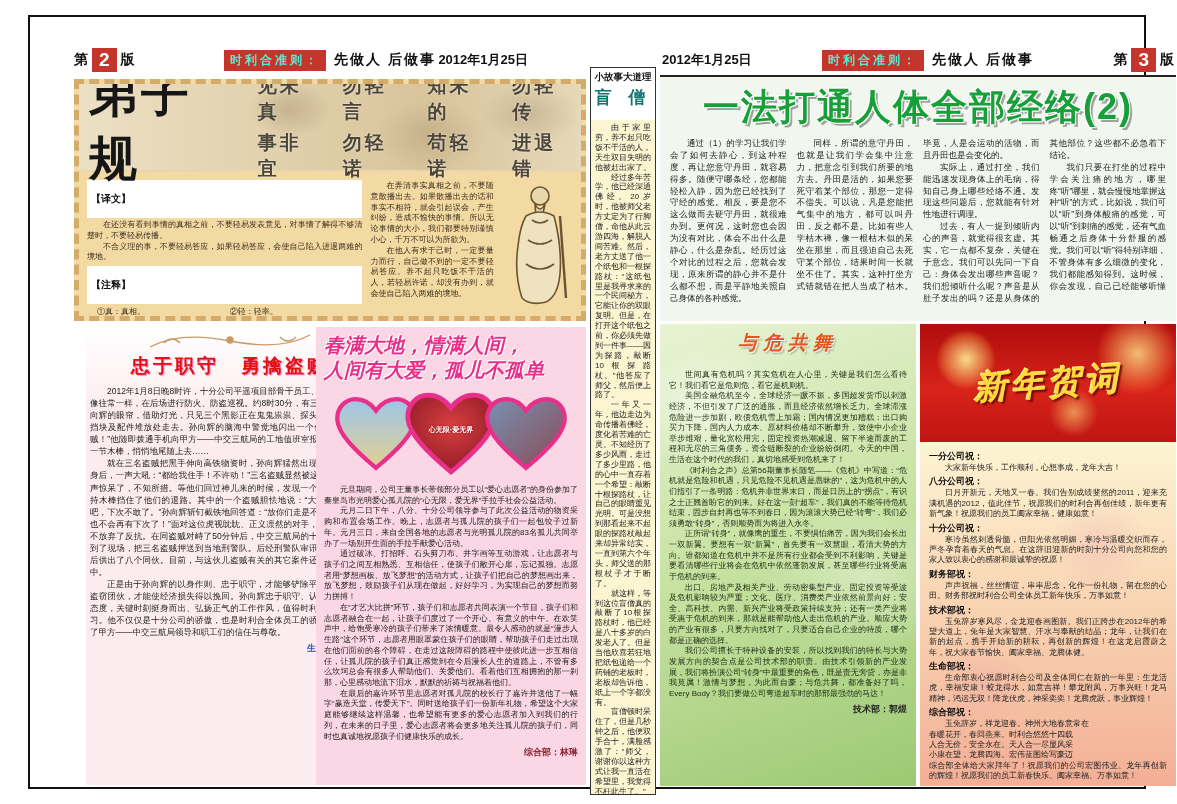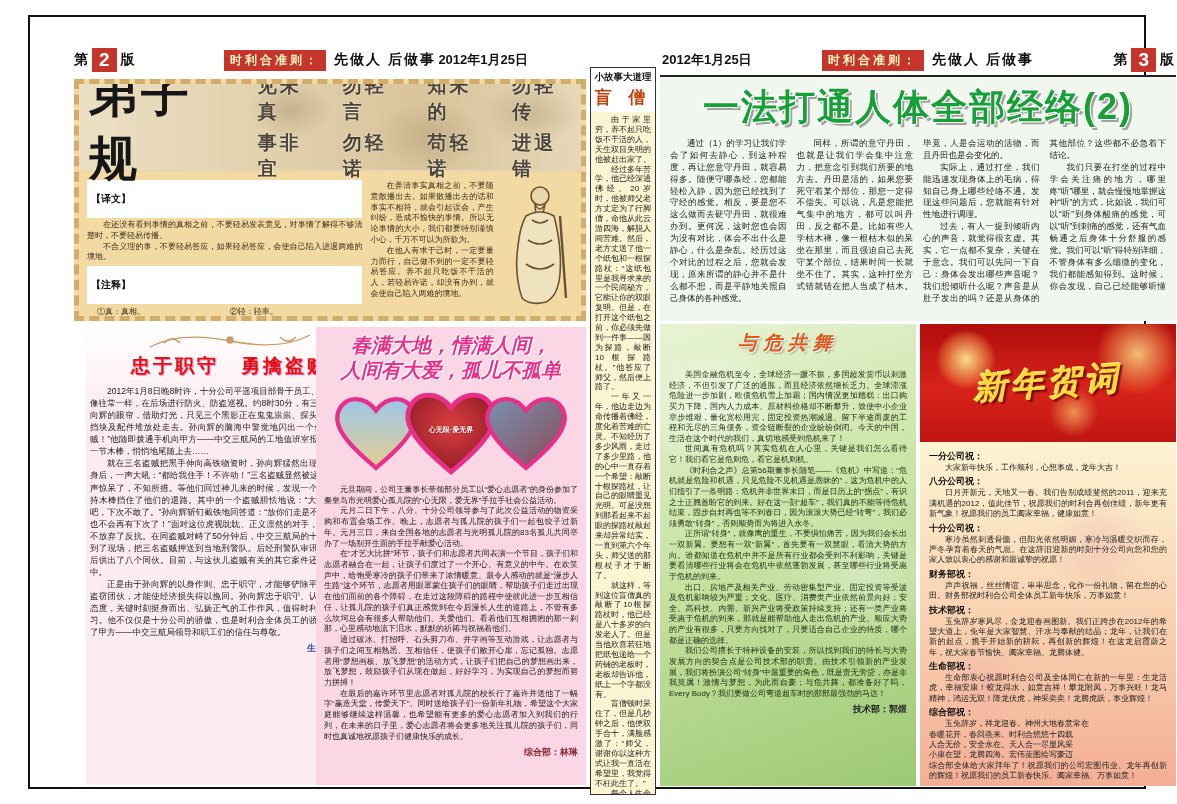--- a/index.html
+++ b/index.html
@@ -8,21 +8,21 @@
   .canvas { position:relative; width:1177px; height:804px; background:#fff; overflow:hidden; }
   .sheet { position:absolute; left:28px; top:15px; width:1118px; height:774px; border:2px solid #111; background:#fff; }
 
   
   .hdr { position:absolute; height:26px; display:flex; align-items:center; font-size:13px; font-weight:bold; color:#111; }
   .hdr-left { left:44px; top:30px; width:514px; }
   .hdr-right { left:632px; top:30px; width:512px; }
   .page-badge { display:flex; align-items:center; gap:4px; font-size:14px; }
   .page-badge .num { background:#c5352b; color:#fff; font-size:19px; font-weight:900; padding:0 7px; line-height:24px; }
   .motto { display:flex; align-items:center; gap:8px; }
-  .motto-box { background:#c5352b; color:#fef9c3; font-size:12px; letter-spacing:3px; padding:2px 6px; font-weight:bold; }
+  .motto-box { background:#c5352b; color:#5eead4; font-size:12px; letter-spacing:3px; padding:2px 6px; font-weight:bold; }
   .motto-text { font-size:14px; letter-spacing:2px; }
   .hdr-left .motto { position:absolute; left:150px; }
   .hdr-left .date { position:absolute; right:60px; }
   .hdr-right .date { position:absolute; left:0; }
   .hdr-right .motto { position:absolute; left:160px; }
   .hdr-right .page-badge { position:absolute; right:0; }
 
   
   .dizigui { position:absolute; left:44px; top:62px; width:512px; height:242px; border:5px dashed #d3ac6a; background:#f3d9a2; overflow:hidden; }
   .dz-banner { position:relative; height:88px; background:linear-gradient(90deg,#ece0c4 0%,#e2d2ae 35%,#d8c49b 70%,#e6d8b8 100%); display:flex; align-items:center; padding:0 10px; border-bottom:2px solid #e8d7ae; }
@@ -46,30 +46,30 @@
   .guard { position:absolute; left:56px; top:310px; width:288px; height:458px; background:linear-gradient(#ffffff, #fdecef 18%); padding:6px 4px; overflow:hidden; }
   .guard-orn { display:block; margin:0 auto; }
   .guard h2 { text-align:center; color:#e01212; font-size:19px; letter-spacing:3px; margin:2px 0 6px; text-shadow:1px 1px 0 #f8c; }
   .guard p { font-size:8.5px; line-height:1.42; text-align:justify; text-indent:2em; color:#222; }
   .sig { text-align:right; font-weight:bold; font-size:9px; margin-top:4px; }
   .sig-blue { color:#2e4fb0; }
   .sig-red { color:#8a2430; }
 
   
   .spring { position:absolute; left:286px; top:310px; width:270px; height:458px; background:#fbd6e4; padding:6px 8px; overflow:hidden; }
-  .spring-title { text-align:center; font-size:20px; font-weight:900; font-style:italic; color:#e8308a; line-height:1.25; text-shadow:1px 1px 0 #fff, -1px -1px 0 #fff; }
+  .spring-title { font-size:20px; font-weight:900; font-style:italic; color:#e8308a; line-height:1.25; text-shadow:1px 1px 0 #fff, -1px -1px 0 #fff; }
   .hearts { display:flex; justify-content:center; align-items:center; margin:4px 0 4px; position:relative; }
   .heart { position:relative; margin:0 -8px; }
   .heart-cap { position:absolute; left:50%; top:46%; transform:translate(-50%,-50%); color:#fff; font-size:7px; font-weight:bold; white-space:nowrap; text-shadow:0 0 2px #800; }
   .spring p { font-size:8px; line-height:1.34; text-align:justify; text-indent:2em; color:#222; }
 
   
   .story { position:absolute; left:560px; top:50px; width:66px; height:728px; border:1.5px solid #333; background:#fff; overflow:hidden; }
   .story-kicker { font-size:9.5px; font-weight:bold; text-align:center; padding:3px 0 1px; color:#111; }
-  .story-title { font-size:17px; font-weight:900; color:#c2410c; text-align:center; letter-spacing:6px; padding:1px 0 3px; }
+  .story-title { font-size:17px; font-weight:900; color:#0f766e; text-align:center; letter-spacing:6px; padding:1px 0 11px; }
   .story-body { background:#fcf5d2; padding:3px 4px; height:100%; }
   .story-body p { font-size:8px; line-height:1.24; text-align:justify; text-indent:2em; color:#222; }
 
   
   .meridian { position:absolute; left:630px; top:58px; width:516px; height:246px; border-top:2px solid #222; background:#f1f6ee; padding:4px 10px; overflow:hidden; }
   .meridian h1 { text-align:center; font-size:36px; font-weight:900; color:#18a038; letter-spacing:2px; text-shadow:-1px -1px 0 #fff, 1px -1px 0 #fff, -1px 1px 0 #fff, 1px 1px 0 #fff, 3px 3px 0 rgba(60,60,60,.45); margin:2px 0 6px; }
   .m-cols { column-count:4; column-gap:10px; height:178px; }
   .m-cols p { font-size:8.5px; line-height:1.4; text-align:justify; text-indent:2em; color:#222; }
 
   
@@ -236,22 +236,22 @@
               <stop offset="0" stop-color="#7791b5"></stop>
                   <stop offset="1" stop-color="#8a4a52"></stop>
                 </linearGradient>
               </defs>
             <path d="M12 21 C6 16 1.5 11.5 1.2 7.6 1 4.3 3.4 1.8 6.3 1.8 c2.4 0 4.4 1.4 5.7 3.2 1.3 -1.8 3.3 -3.2 5.7 -3.2 2.9 0 5.3 2.5 5.1 5.8 C22.5 11.5 18 16 12 21 z" fill="url(#hp3)" stroke="#e8308a" stroke-width="1.2"></path>
           </svg>
         </div>
       </div>
       <p>元旦期间，公司王董事长带领部分员工以“爱心志愿者”的身份参加了秦皇岛市光明爱心孤儿院的“心无限，爱无界”手拉手社会公益活动。</p>
       <p>元月二日下午，八分、十分公司领导参与了此次公益活动的物资采购和布置会场工作。晚上，志愿者与孤儿院的孩子们一起包饺子过新年。元月三日，来自全国各地的志愿者与光明孤儿院的83名孤儿共同举办了一场别开生面的手拉手献爱心活动。</p>
+      <p>通过破冰、打招呼、石头剪刀布、井字画等互动游戏，让志愿者与孩子们之间互相熟悉、互相信任，使孩子们敞开心扉，忘记孤独。志愿者用“梦想画板、放飞梦想”的活动方式，让孩子们把自己的梦想画出来，放飞梦想，鼓励孩子们从现在做起，好好学习，为实现自己的梦想而努力拼搏！</p>
       <p>在“才艺大比拼”环节，孩子们和志愿者共同表演一个节目，孩子们和志愿者融合在一起，让孩子们度过了一个开心、有意义的中午。在欢笑声中，给饱受寒冷的孩子们带来了浓情暖意。最令人感动的就是“漫步人生路”这个环节，志愿者用眼罩蒙住孩子们的眼睛，帮助孩子们走过出现在他们面前的各个障碍，在走过这段障碍的路程中使彼此进一步互相信任，让孤儿院的孩子们真正感觉到在今后漫长人生的道路上，不管有多么坎坷总会有很多人帮助他们、关爱他们。看着他们互相拥抱的那一刹那，心里感动地流下泪水，默默的祈祷与祝福着他们。</p>
-      <p>通过破冰、打招呼、石头剪刀布、井字画等互动游戏，让志愿者与孩子们之间互相熟悉、互相信任，使孩子们敞开心扉，忘记孤独。志愿者用“梦想画板、放飞梦想”的活动方式，让孩子们把自己的梦想画出来，放飞梦想，鼓励孩子们从现在做起，好好学习，为实现自己的梦想而努力拼搏！</p>
       <p>在最后的嘉许环节里志愿者对孤儿院的校长行了嘉许并送他了一幅字“赢造天堂，传爱天下”。同时送给孩子们一份新年礼物，希望这个大家庭能够继续这样温馨，也希望能有更多的爱心志愿者加入到我们的行列，在未来的日子里，爱心志愿者将会更多地关注孤儿院的孩子们，同时也真诚地祝愿孩子们健康快乐的成长。</p>
       <div class="sig sig-red">综合部：林琳</div>
     </section>
 
     <aside class="story">
       <div class="story-kicker">小故事大道理</div>
       <div class="story-title">盲 僧</div>
       <div class="story-body">
         <p>由于家里穷，养不起只吃饭不干活的人，天生双目失明的他被赶出家了。</p>
         <p>经过多年苦学，他已经深通佛经。20岁时，他被师父老方丈定为了行脚僧，命他从此云游四海，解脱人间苦难。然后，老方丈送了他一个纸包和一根探路杖：“这纸包里是我寻求来的一个民间秘方，它能让你的双眼复明。但是，在打开这个纸包之前，你必须先做到一件事——因为探路，敲断10根探路杖。”他答应了师父，然后便上路了。</p>
@@ -269,22 +269,22 @@
         <p>同样，所谓的意守丹田，也就是让我们学会集中注意力，把意念引到我们所要的地方去。丹田是活的，如果您要死守着某个部位，那您一定得不偿失。可以说，凡是您能把气集中的地方，都可以叫丹田，反之都不是。比如有些人学枯木禅，像一根枯木似的呆坐在那里，而且强迫自己去死守某个部位，结果时间一长就坐不住了。其实，这种打坐方式错就错在把人当成了枯木。毕竟，人是会运动的活物，而且丹田也是会变化的。</p>
         <p>实际上，通过打坐，我们能迅速发现身体上的毛病，得知自己身上哪些经络不通。发现这些问题后，您就能有针对性地进行调理。</p>
         <p>过去，有人一提到倾听内心的声音，就觉得很玄虚。其实，它一点都不复杂，关键在于意念。我们可以先问一下自己：身体会发出哪些声音呢？我们想倾听什么呢？声音是从肚子发出的吗？还是从身体的其他部位？这些都不必急着下结论。</p>
         <p>我们只要在打坐的过程中学会关注痛的地方，哪里疼“听”哪里，就会慢慢地掌握这种“听”的方式，比如说，我们可以“听”到身体酸痛的感觉，可以“听”到刺痛的感觉，还有气血畅通之后身体十分舒服的感觉。我们可以“听”得特别详细，不管身体有多么细微的变化，我们都能感知得到。这时候，你会发现，自己已经能够听懂身体的声音，并且实现身体与心灵的对话了。</p>
 
       </div>
     </section>
 
     <section class="crisis">
       <h2>与危共舞</h2>
+      <p>世间真有危机吗？其实危机在人心里，关键是我们怎么看待它！我们看它是危则危，看它是机则机。</p>
       <p>美国金融危机至今，全球经济一蹶不振，多国超发货币以刺激经济，不但引发了广泛的通胀，而且经济依然增长乏力。全球滞涨危险进一步加剧，欧债危机雪上加霜；国内情况更加糟糕：出口购买力下降，国内人力成本、原材料价格却不断攀升，致使中小企业举步维艰，量化宽松用完，固定投资热潮减退、留下半途而废的工程和无尽的三角债务，资金链断裂的企业纷纷倒闭。今天的中国，生活在这个时代的我们，真切地感受到危机来了！</p>
-      <p>世间真有危机吗？其实危机在人心里，关键是我们怎么看待它！我们看它是危则危，看它是机则机。</p>
       <p>《时利合之声》总第56期董事长随笔——《危机》中写道：“危机就是危险和机遇，只见危险不见机遇是愚昧的”，这为危机中的人们指引了一条明路：危机并非世界末日，而是日历上的“拐点”，有识之士正翘首盼它的到来。好在这一刻“超车”，我们真的不能等待危机结束，固步自封再也等不到春日，因为滚滚大势已经“转弯”，我们必须勇敢“转身”，否则顺势而为将进入永冬。</p>
       <p>正所谓“转身”，就像鹰的重生，不要惧怕痛苦，因为我们会长出一双新翼。要想有一双“新翼”，首先要有一双慧眼，看清大势的方向。谁都知道在危机中并不是所有行业都会受到不利影响，关键是要看清哪些行业将会在危机中依然蓬勃发展，甚至哪些行业将受惠于危机的到来。</p>
       <p>出口、房地产及相关产业、劳动密集型产业、固定投资等受波及危机影响较为严重；文化、医疗、消费类产业依然前景向好；安全、高科技、内需、新兴产业将受政策持续支持；还有一类产业将受惠于危机的到来，那就是能帮助他人走出危机的产业。顺应大势的产业有很多，只要方向找对了，只要适合自己企业的特质，哪个都是正确的选择。</p>
       <p>我们公司擅长于特种设备的安装，所以找到我们的特长与大势发展方向的契合点是公司技术部的职责。由技术引领新的产业发展，我们将扮演公司“转身”中最重要的角色，既是责无旁贷，亦是非我莫属！激情与梦想，为此而自豪；与危共舞，都准备好了吗，Every Body？我们要做公司弯道超车时的那部最强劲的马达！</p>
       <div class="sig">技术部：郭煜</div>
     </section>
 
     <section class="greetings">
       <div class="gr-head">
         <h2>新年贺词</h2>

